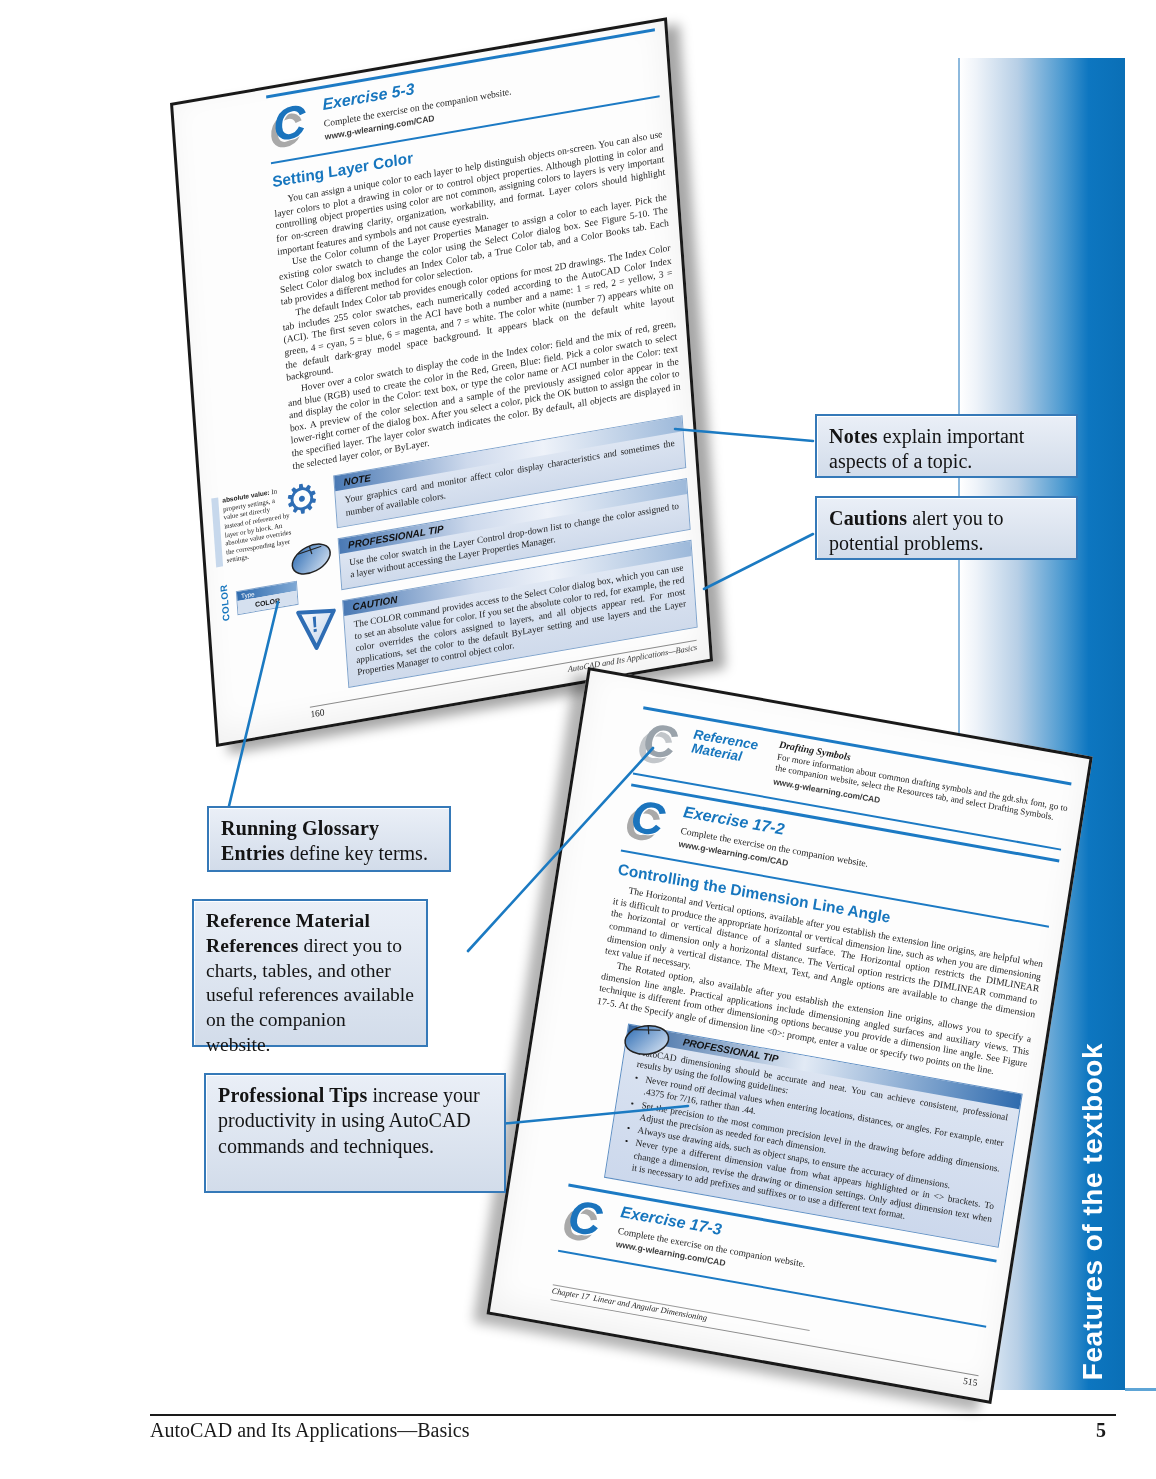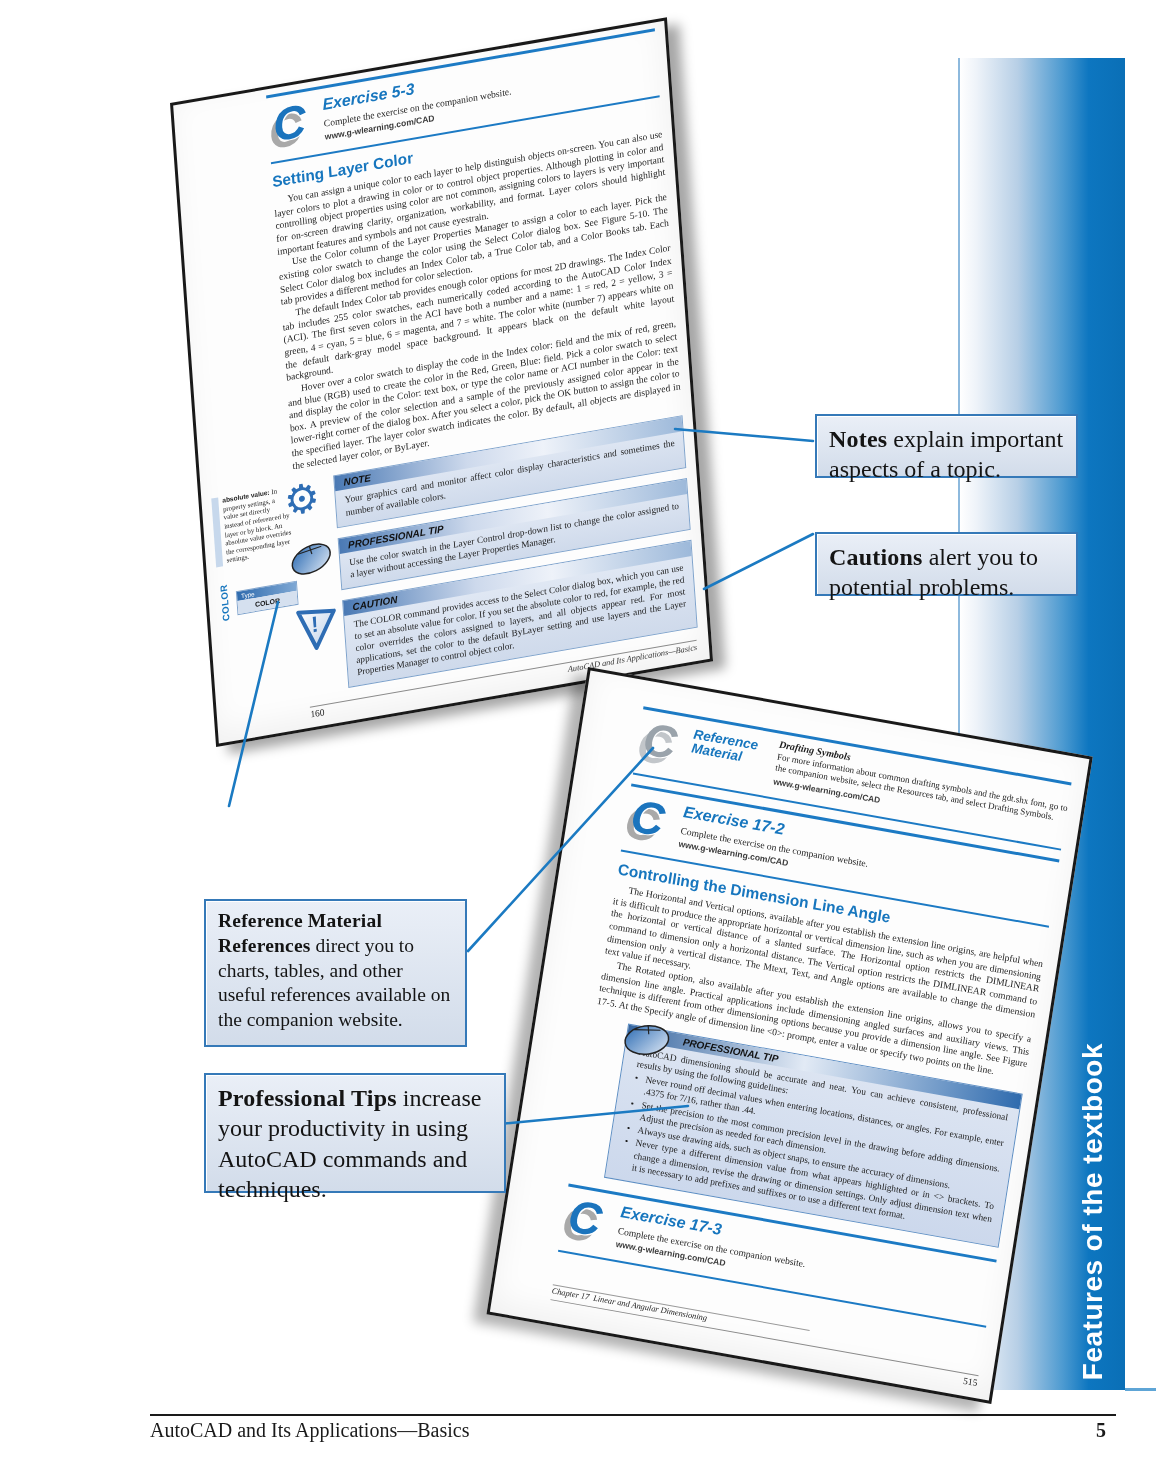--- a/index.html
+++ b/index.html
@@ -104,26 +104,26 @@
   .ref-label { font-family:"Liberation Sans",sans-serif; font-weight:800; font-style:italic; font-size:13.5px; color:#1776be;
     width:86px; line-height:1.05; padding:4px 0 0 6px; flex:none; }
   .ref-texts { flex:1; padding-left:6px; }
   .ref-title { font-weight:bold; font-style:italic; font-size:10px; }
   .ref-body { font-size:9px; line-height:1.3; margin-top:2px; text-align:justify; }
   .ref-url { font-family:"Liberation Sans",sans-serif; font-weight:bold; font-size:8.4px; color:#3c3c3c; margin-top:2px; }
 
   
   .callout { position:absolute; z-index:5; border:2px solid #3579b8;
     background:linear-gradient(180deg,#eaeff7 0%,#d2dcea 100%);
-    font-size:24px; line-height:1.27; color:#141414; padding:8px 12px; box-shadow:1px 1px 0 #fff inset; }
+    font-size:20px; line-height:1.27; color:#141414; padding:8px 12px; box-shadow:1px 1px 0 #fff inset; }
   .callout b { letter-spacing:.2px; }
   .co-notes     { left:815px; top:414px; width:263px; height:64px; }
-  .co-cautions  { left:815px; top:532px; width:263px; height:64px; }
+  .co-cautions  { left:815px; top:496px; width:263px; height:64px; }
   .co-glossary  { left:207px; top:806px; width:244px; height:66px; }
-  .co-reference { left:204px; top:899px; width:263px; height:148px; font-size:19.5px; }
+  .co-reference { left:192px; top:899px; width:236px; height:148px; font-size:19.5px; }
   .co-protips   { left:204px; top:1073px; width:302px; height:120px; }
 
   .connectors { position:absolute; left:0; top:0; width:1156px; height:1479px; z-index:4; pointer-events:none; }
 </style>
 </head>
 <body>
 
 <div class="stage">
 
   <div class="tabbar">
@@ -311,20 +311,23 @@
       <div class="p2-num">515</div>
     </div>
   </div>
 
   <div class="callout co-notes">
     <b>Notes</b><span> explain important aspects of a topic.</span>
   </div>
   <div class="callout co-cautions">
     <b>Cautions</b><span> alert you to potential problems.</span>
   </div>
+  <div class="callout co-glossary">
+    <b>Running Glossary Entries</b><span> define key terms.</span>
+  </div>
   <div class="callout co-reference">
     <b>Reference Material References</b><span> direct you to charts, tables, and other useful references available on the companion website.</span>
   </div>
   <div class="callout co-protips">
     <b>Professional Tips</b><span> increase your productivity in using AutoCAD commands and techniques.</span>
   </div>
 
   <div class="main-footer">
     <div class="rule"></div>
     <div class="main-footer-row">

